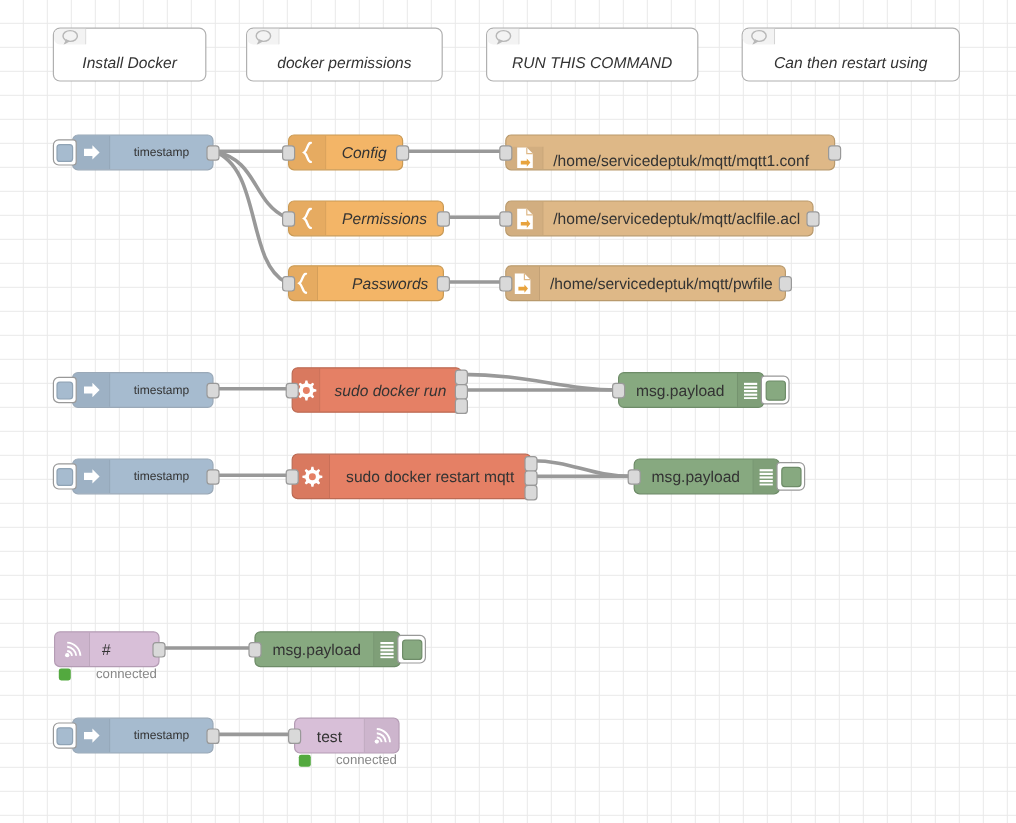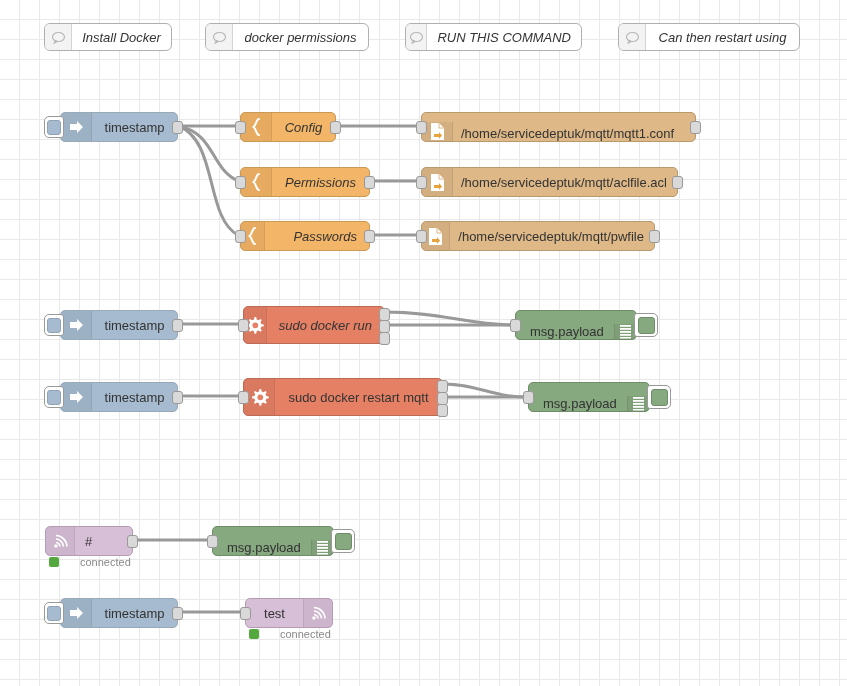--- a/index.html
+++ b/index.html
@@ -63,22 +63,23 @@
     border-radius: 3px;
     z-index: 4;
   }
   .port.in  { left: -6px; }
   .port.out { right: -6px; }
 
   
   .node.comment {
     background: #ffffff;
     border-color: #b0b0b0;
-    height: 28px;
+    height: 45px;
     border-radius: 6px;
+    flex-direction: column;
   }
   .node.comment .icon-box {
     width: 26px;
     background: #f3f3f3;
     border-right: 1px solid #d4d4d4;
     border-radius: 5px 0 0 5px;
     display: flex;
     align-items: center;
     justify-content: center;
   }
@@ -130,21 +131,21 @@
     border-radius: 4px 0 0 4px;
     display: flex;
     align-items: center;
     justify-content: center;
   }
   .node.inject .label {
     flex: 1;
     display: flex;
     align-items: center;
     justify-content: center;
-    font-size: 13px;
+    font-size: 10px;
     color: #333333;
     padding: 0 12px;
     white-space: nowrap;
   }
 
   
   .node.template {
     background: #f3b567;
     border-color: #c99a55;
   }
@@ -216,21 +217,20 @@
     color: #333333;
     padding: 0 12px;
     white-space: nowrap;
   }
   .node.exec .label.italic { font-style: italic; }
 
   
   .node.debug {
     background: #87a980;
     border-color: #6e8c68;
-    align-items: flex-end;
   }
   .node.debug .label {
     flex: 1;
     display: flex;
     align-items: center;
     justify-content: center;
     font-size: 13px;
     color: #333333;
     padding: 0 10px 0 14px;
     white-space: nowrap;

